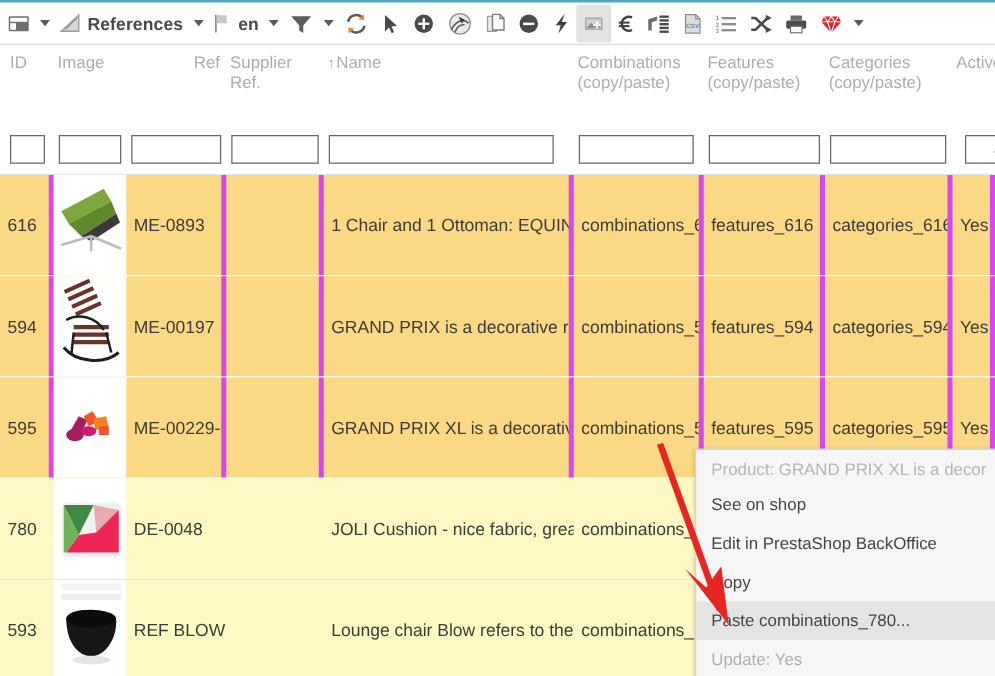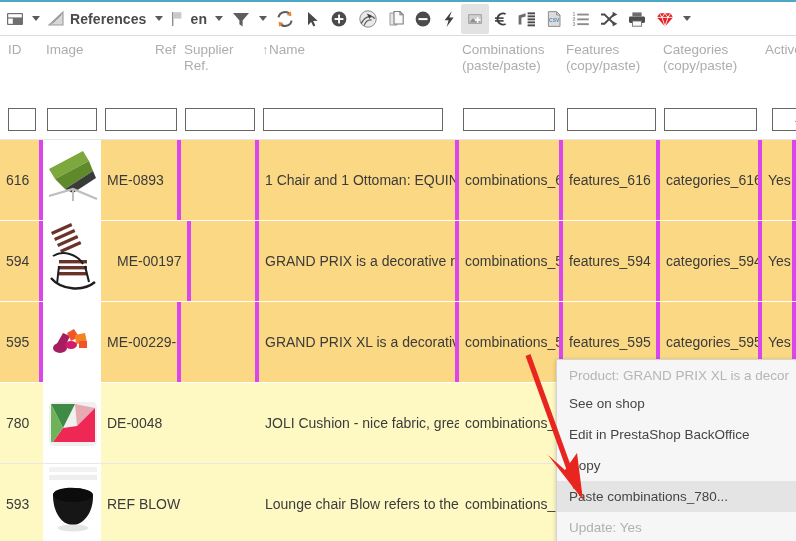--- a/index.html
+++ b/index.html
@@ -358,21 +358,21 @@
   </div>
 
   <div class="grid">
 
     <div class="ghead">
       <div class="hcell" style="left:8px;width:36px;"><span>ID</span></div>
       <div class="hcell" style="left:46px;width:52px;"><span>Image</span></div>
       <div class="hcell" style="left:104px;width:72px;text-align:right;"><span>Ref</span></div>
       <div class="hcell" style="left:184px;width:68px;"><span>Supplier Ref.</span></div>
       <div class="hcell" style="left:262px;width:190px;"><span class="sortarrow">↑</span><span>Name</span></div>
-      <div class="hcell" style="left:462px;width:98px;"><span>Combinations (paste/paste)</span></div>
+      <div class="hcell" style="left:462px;width:98px;"><span>Combinations (copy/paste)</span></div>
       <div class="hcell" style="left:566px;width:92px;"><span>Features (copy/paste)</span></div>
       <div class="hcell" style="left:663px;width:96px;"><span>Categories (copy/paste)</span></div>
       <div class="hcell" style="left:765px;width:46px;"><span>Active</span></div>
     </div>
 
     <div class="gfilter">
       <input class="finput" style="left: 8px; width: 28px;" value="">
       <input class="finput" style="left: 47px; width: 50px;">
       <input class="finput" style="left: 105px; width: 72px;">
       <input class="finput" style="left: 185px; width: 70px;">
@@ -428,21 +428,21 @@
                 <rect x="16" y="44" width="28" height="3.4"></rect>
                 <rect x="16" y="50" width="28" height="3.4"></rect>
               </g>
               <path d="M10 34 C20 28 34 32 40 42" fill="none" stroke="#1e1e1e" stroke-width="2"></path>
               <path d="M8 56 C18 68 40 70 52 60" fill="none" stroke="#1e1e1e" stroke-width="2.4"></path>
               <path d="M16 44 L14 62" stroke="#1e1e1e" stroke-width="2"></path>
               <path d="M42 44 L46 60" stroke="#1e1e1e" stroke-width="2"></path>
             </svg>
           </div>
         </div>
-        <div class="cell" style="left:101px;width:80px;margin-left:10px;">ME-00197</div>
+        <div class="cell" style="left:101px;width:80px;">ME-00197</div>
         <div class="cell" style="left:181px;width:78px;"></div>
         <div class="cell" style="left:259px;width:200px;text-align:right;">GRAND PRIX is a decorative ro</div>
         <div class="cell" style="left:459px;width:104px;">combinations_5</div>
         <div class="cell" style="left:563px;width:97px;">features_594</div>
         <div class="cell" style="left:660px;width:102px;">categories_594</div>
         <div class="cell" style="left:762px;width:34px;">Yes</div>
       </div>
 
       <div class="row hl">
         <div class="cell" style="left:0px;width:43px;">595</div>

